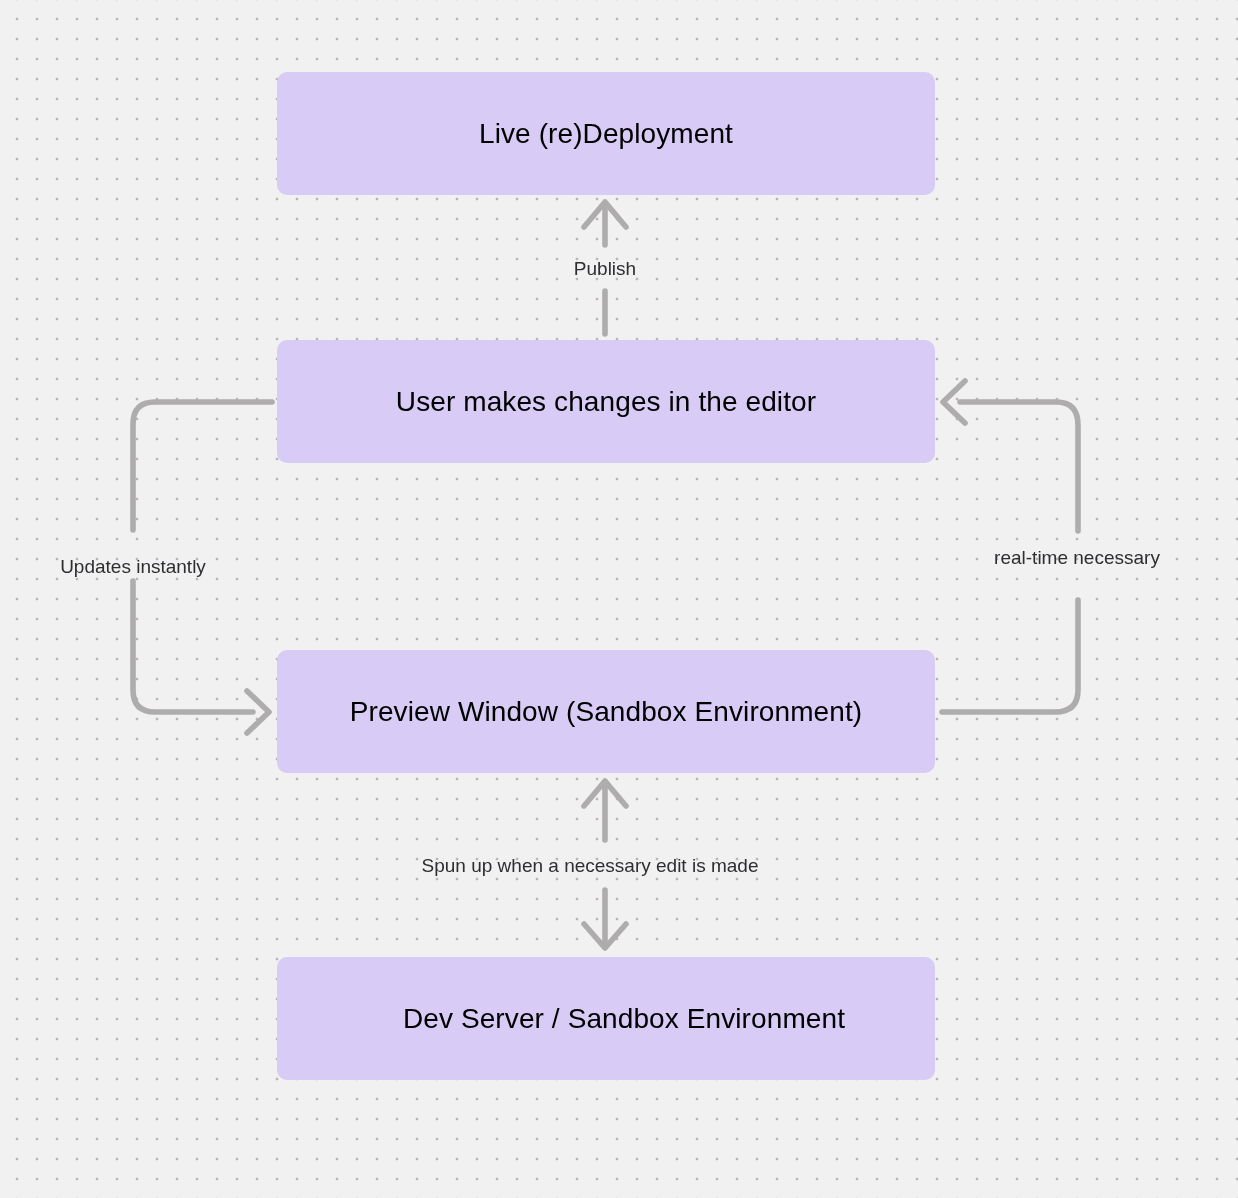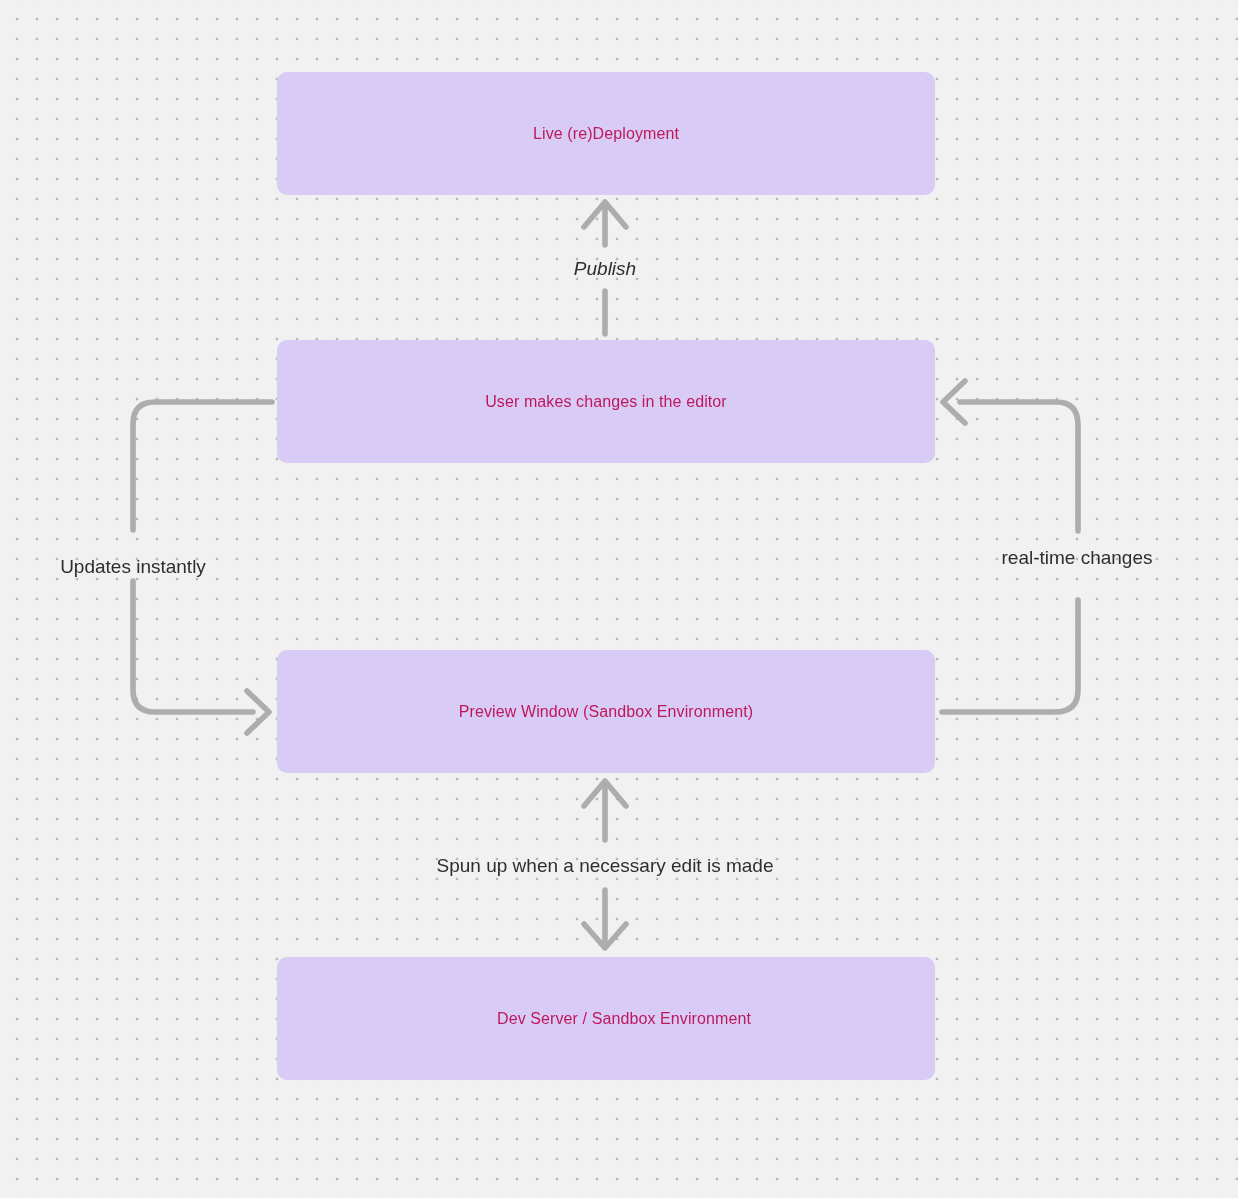--- a/index.html
+++ b/index.html
@@ -28,23 +28,23 @@
     width: 658px;
     height: 123px;
     background: #d8ccf6;
     border-radius: 10px;
     display: flex;
     align-items: center;
     justify-content: center;
     box-sizing: border-box;
   }
   .node-label {
-    font-size: 16px;
+    font-size: 28px;
     font-weight: 400;
-    color: #be185d;
+    color: #000000;
     letter-spacing: 0.1px;
     text-align: center;
   }
   .edge-label {
     position: absolute;
     font-size: 19px;
     font-weight: 400;
     color: #2e2e32;
     text-align: center;
     transform: translate(-50%, -50%);
@@ -93,21 +93,21 @@
   </div>
 
   <div class="node" style="top:650px;">
     <span class="node-label">Preview Window (Sandbox Environment)</span>
   </div>
 
   <div class="node" style="top:957px;padding-left:36px;">
     <span class="node-label">Dev Server / Sandbox Environment</span>
   </div>
 
-  <div class="edge-label" style="left:605px; top:269px;font-style:italic;">Publish</div>
+  <div class="edge-label" style="left:605px; top:269px;">Publish</div>
 
   <div class="edge-label" style="left:133px; top:558px;margin-top:9px;">Updates instantly</div>
 
-  <div class="edge-label" style="left:1077px; top:558px;">real-time changes</div>
+  <div class="edge-label" style="left:1077px; top:558px;">real-time necessary</div>
 
-  <div class="edge-label" style="left:605px; top:866px;text-align:center;">Spun up when a necessary edit is made</div>
+  <div class="edge-label" style="left:590px; top:866px;text-align:center;">Spun up when a necessary edit is made</div>
 
 </div>
 
 </body></html>

